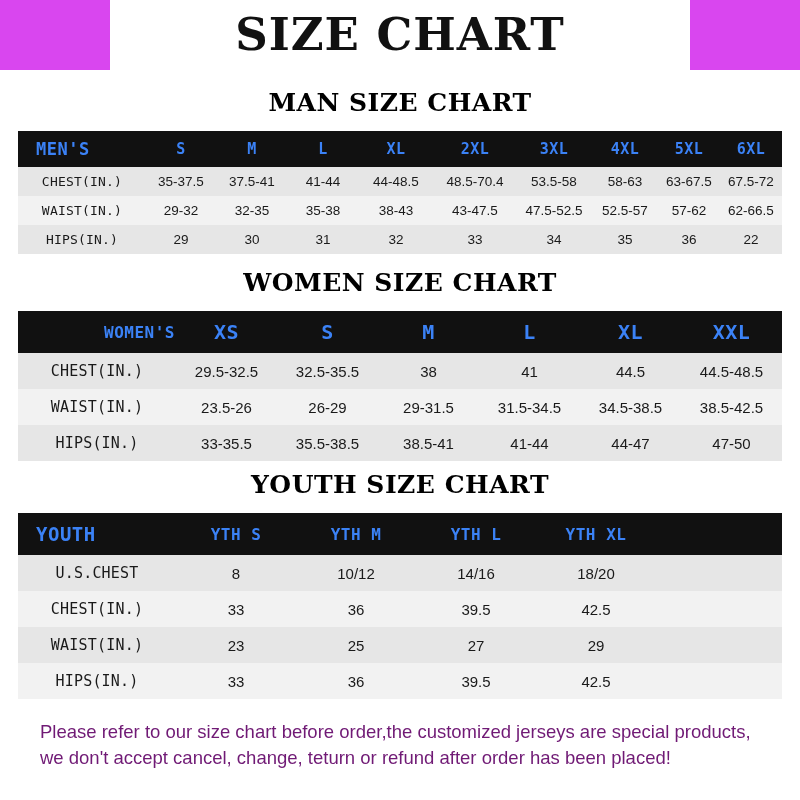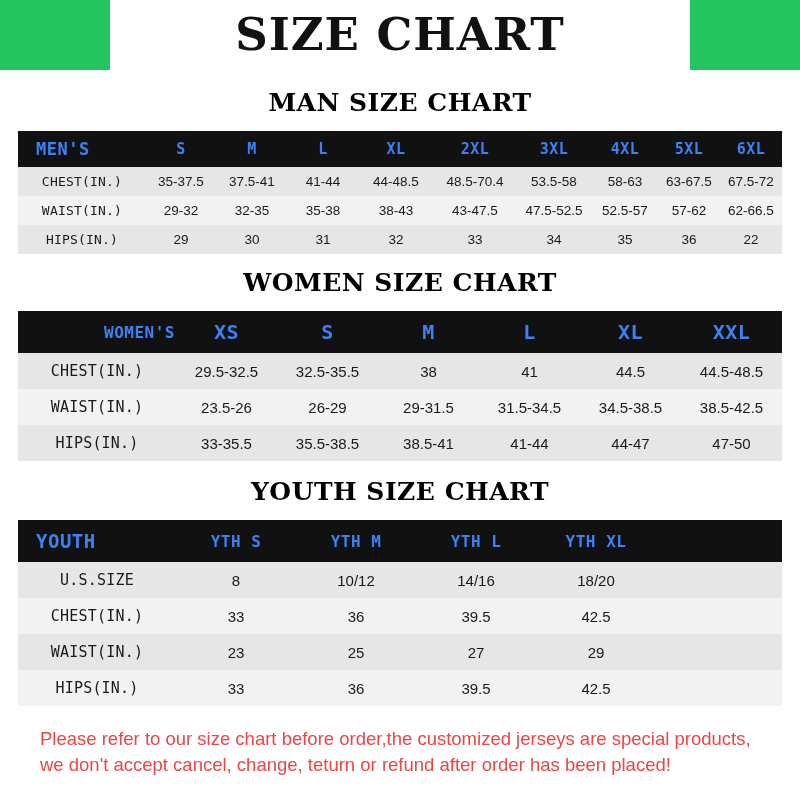--- a/index.html
+++ b/index.html
@@ -16,21 +16,21 @@
   .page {
     width: 800px;
     height: 800px;
     position: relative;
     background: #ffffff;
     box-sizing: border-box;
   }
   
   .banner {
     height: 70px;
-    background: #22c55e;
+    background: #d946ef;
     display: flex;
     align-items: center;
     justify-content: center;
     position: relative;
   }
   .banner .banner-white {
     position: absolute;
     left: 110px;
     top: 0;
     width: 580px;
@@ -54,21 +54,21 @@
   .section-title {
     text-align: center;
     font-family: "DejaVu Serif", serif;
     font-weight: bold;
     font-size: 25px;
     color: #000000;
     letter-spacing: 0.5px;
   }
   .t-man { margin-top: 18px; margin-bottom: 14px; }
   .t-women { margin-top: 14px; margin-bottom: 14px; }
-  .t-youth { margin-top: 16px; margin-bottom: 14px; }
+  .t-youth { margin-top: 9px; margin-bottom: 14px; }
 
   table.chart {
     width: 764px;
     margin: 0 auto;
     border-collapse: collapse;
     table-layout: fixed;
   }
   table.chart thead th {
     background: #111111;
     color: #3b82f6;
@@ -108,21 +108,21 @@
 
   
   table.youth thead th { font-size: 16px; height: 40px; }
   table.youth thead th.rowhead { font-size: 19px; }
   table.youth tbody td { height: 34px; font-size: 15px; }
   table.youth tbody td.rowhead { font-size: 15px; }
 
   .notice {
     margin-top: 20px;
     padding: 0 22px;
-    color: #ef4444;
+    color: #701a75;
     font-size: 18.5px;
     line-height: 26px;
     font-family: "Liberation Sans", sans-serif;
   }
   .notice p { margin: 0; }
 </style>
 </head>
 <body>
 
 <div class="page">
@@ -270,21 +270,21 @@
           <th class="rowhead">YOUTH</th>
           <th>YTH S</th>
           <th>YTH M</th>
           <th>YTH L</th>
           <th>YTH XL</th>
           <th></th>
         </tr>
       </thead>
       <tbody>
         <tr class="odd">
-          <td class="rowhead">U.S.SIZE</td>
+          <td class="rowhead">U.S.CHEST</td>
           <td>8</td>
           <td>10/12</td>
           <td>14/16</td>
           <td>18/20</td>
           <td></td>
         </tr>
         <tr class="even">
           <td class="rowhead">CHEST(IN.)</td>
           <td>33</td>
           <td>36</td>

